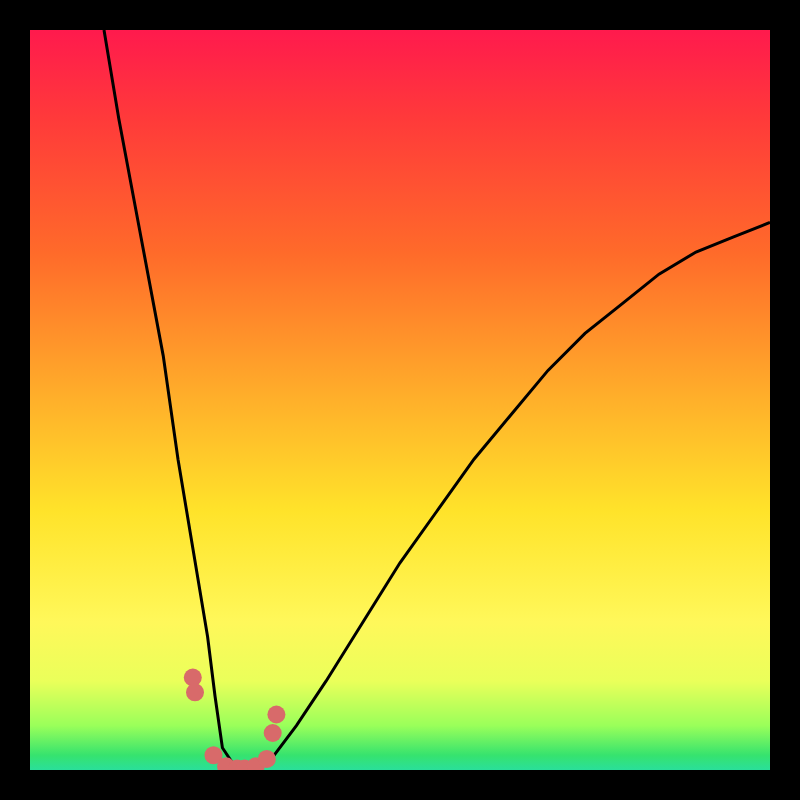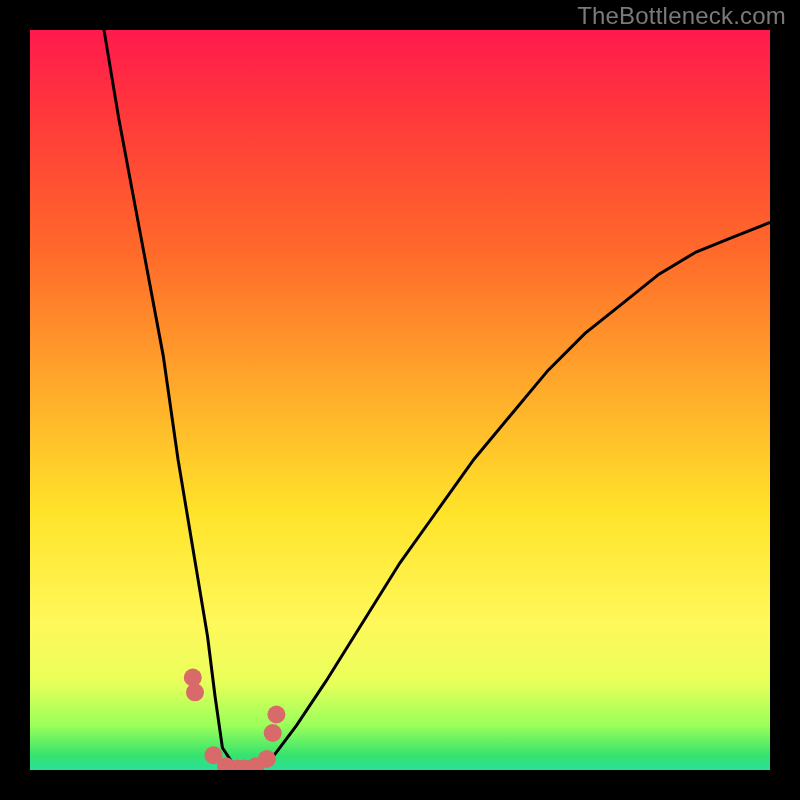--- a/index.html
+++ b/index.html
@@ -55,21 +55,20 @@
     width: 740px;
     height: 740px;
     pointer-events: none;
   }
 </style>
 </head>
 <body>
 
 <div class="frame">
 
-  <div class="watermark">TheBottleneck.com</div>
 
   <div class="plot"></div>
 
   <svg class="curve" viewBox="0 0 740 740" preserveAspectRatio="none">
     <path fill="none" stroke="#000" stroke-width="3" d="M74.0 0.0 L88.8 88.8 L111.0 207.2 L133.2 325.6 L148.0 429.2 L162.8 518.0 L177.6 606.8 L185.0 666.0 L192.4 717.8 L207.2 740.0 L222.0 740.0 L244.2 725.2 L266.4 695.6 L296.0 651.2 L333.0 592.0 L370.0 532.8 L407.0 481.0 L444.0 429.2 L481.0 384.8 L518.0 340.4 L555.0 303.4 L592.0 273.8 L629.0 244.2 L666.0 222.0 L703.0 207.2 L740.0 192.4"></path>
     <g>
         <circle cx="162.8" cy="647.5" r="9" fill="#d86a6a"></circle>
         <circle cx="165.0" cy="662.3" r="9" fill="#d86a6a"></circle>
         <circle cx="183.5" cy="725.2" r="9" fill="#d86a6a"></circle>
         <circle cx="196.1" cy="736.3" r="9" fill="#d86a6a"></circle>

